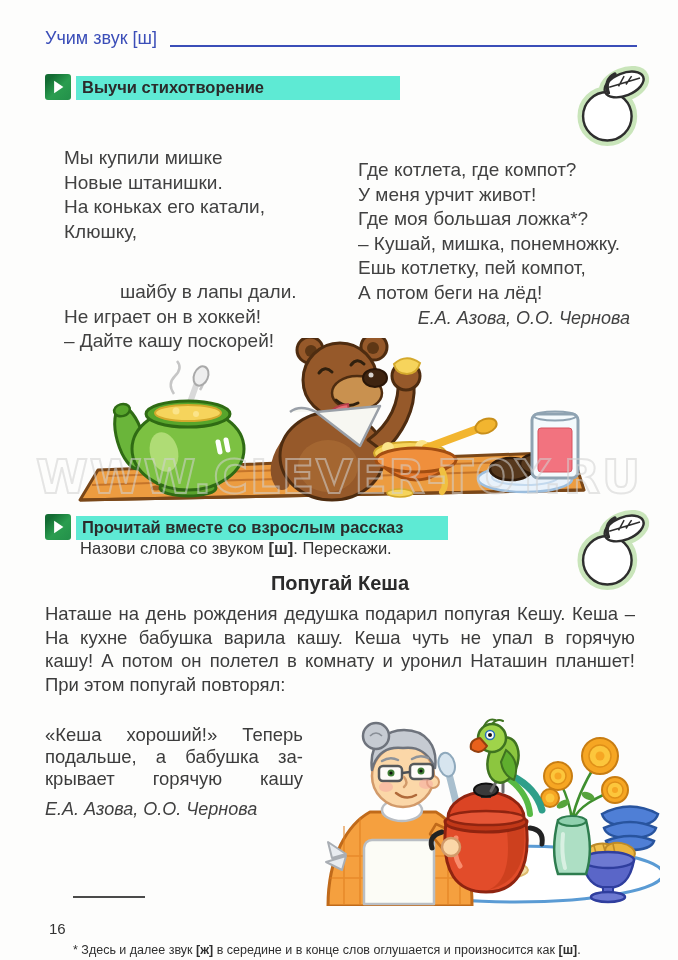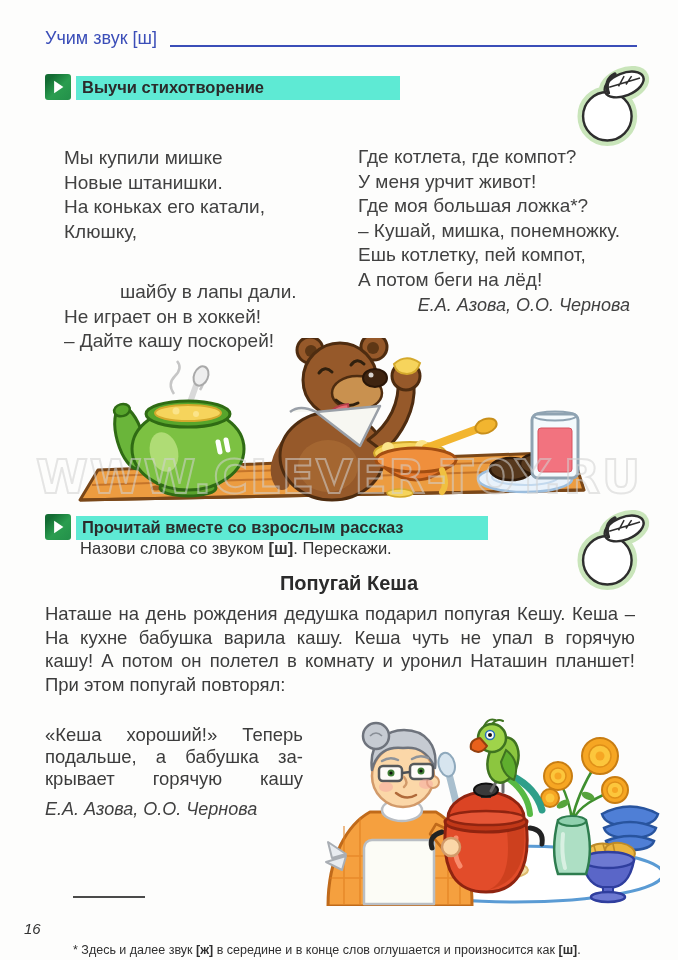--- a/index.html
+++ b/index.html
@@ -13,28 +13,28 @@
   .marker{width:26px;height:26px;border-radius:3px;
           background:linear-gradient(135deg,#136c33 18%,#2a9d4f 55%,#23904a 100%);
           display:flex;align-items:center;justify-content:center;}
   .h-band{background:#5eead4;padding:2px 8px 3px 6px;font-weight:bold;font-size:16.5px;color:#2b2b2b;box-sizing:border-box;}
   .instr{font-size:16.5px;color:#333;}
   
   .poem{font-size:19px;line-height:24.5px;color:#414141;}
   .poem .indent{padding-left:56px;margin-top:36px;}
   .author{font-style:italic;font-size:18px;color:#414141;}
   
-  .story-title{left:54px;top:572px;width:590px;text-align:center;font-size:20px;font-weight:bold;color:#2b2b2b;}
+  .story-title{left:45px;top:572px;width:590px;text-align:center;font-size:20px;font-weight:bold;color:#2b2b2b;}
   .story{left:45px;top:602px;width:590px;font-size:18.5px;line-height:23.5px;color:#3c3c3c;}
   .jline{text-align:justify;text-align-last:justify;}
   .wrapcol{left:45px;top:724px;width:258px;font-size:18.5px;line-height:22px;color:#3c3c3c;}
   
   .fn-rule{left:73px;top:896px;width:72px;height:2px;background:#4a4a4a;}
   .footnote{left:73px;top:905px;width:570px;font-size:12.5px;color:#2f2f2f;margin-top:38px;}
-  .pagenum{left:24px;top:920px;font-size:15px;color:#333;font-style:italic;}
+  .pagenum{left:49px;top:920px;font-size:15px;color:#333;}
   
   .watermark{left:-6px;top:449px;width:690px;text-align:center;white-space:nowrap;overflow:hidden;
     font-size:47px;font-weight:bold;letter-spacing:2px;color:transparent;
     -webkit-text-stroke:2px #d2d2d2;opacity:.55;z-index:5;font-family:"DejaVu Sans",sans-serif;}
   b{font-weight:bold;}
 </style>
 </head>
 <body>
 
 <div class="page">
@@ -62,21 +62,21 @@
 
   <div class="abs poem" style="left:64px;top:146px;">
     <div>Мы купили мишке</div>
     <div>Новые штанишки.</div>
     <div>На коньках его катали,</div>
     <div>Клюшку,</div>
     <div class="indent">шайбу в лапы дали.</div>
     <div>Не играет он в хоккей!</div>
     <div>– Дайте кашу поскорей!</div>
   </div>
-  <div class="abs poem" style="left:358px;top:145px;width:272px;">
+  <div class="abs poem" style="left:358px;top:158px;width:272px;">
     <div>Где котлета, где компот?</div>
     <div>У меня урчит живот!</div>
     <div>Где моя большая ложка*?</div>
     <div>– Кушай, мишка, понемножку.</div>
     <div>Ешь котлетку, пей компот,</div>
     <div>А потом беги на лёд!</div>
     <div class="author" style="text-align:right;margin-top:1px;">Е.А. Азова, О.О. Чернова</div>
   </div>
 
   <svg class="abs" style="left:70px;top:338px;" width="520" height="172" viewBox="0 0 520 172">
@@ -145,21 +145,21 @@
     <ellipse cx="485" cy="78" rx="21" ry="4.5" fill="none" stroke="#8fa3b2" stroke-width="2"></ellipse>
   </svg>
 
   <div class="abs watermark">WWW.CLEVER-TOY.RU</div>
 
   <div class="abs marker" style="left:45px;top:514px;">
     <svg width="20" height="20" viewBox="0 0 26 26">
         <polygon points="8,5 20,13 8,21" fill="#fff"></polygon>
       </svg>
   </div>
-  <div class="abs h-band" style="left:76px;top:516px;width:412px;">Прочитай вместе со взрослым рассказ</div>
+  <div class="abs h-band" style="left:76px;top:516px;width:372px;">Прочитай вместе со взрослым рассказ</div>
   <div class="abs instr" style="left:80px;top:539px;"><span>Назови слова со звуком </span><b>[ш]</b><span>. Перескажи.</span></div>
 
   <svg class="abs" style="left:570px;top:506px;" width="84" height="86" viewBox="0 0 90 92">
     <g stroke="#c9e5ba" stroke-width="12" fill="#fff" stroke-linejoin="round">
       <ellipse cx="58" cy="24" rx="22" ry="12" transform="rotate(-22 58 24)"></ellipse>
       <circle cx="40" cy="58" r="26"></circle>
     </g>
     <circle cx="40" cy="58" r="26" fill="#fff" stroke="#2e2e2e" stroke-width="2.6"></circle>
     <ellipse cx="58" cy="24" rx="22" ry="12" transform="rotate(-22 58 24)" fill="#fff" stroke="#2e2e2e" stroke-width="2.6"></ellipse>
     <path d="M41,33 C38,25 40,17 48,13" fill="none" stroke="#2e2e2e" stroke-width="4" stroke-linecap="round"></path>

